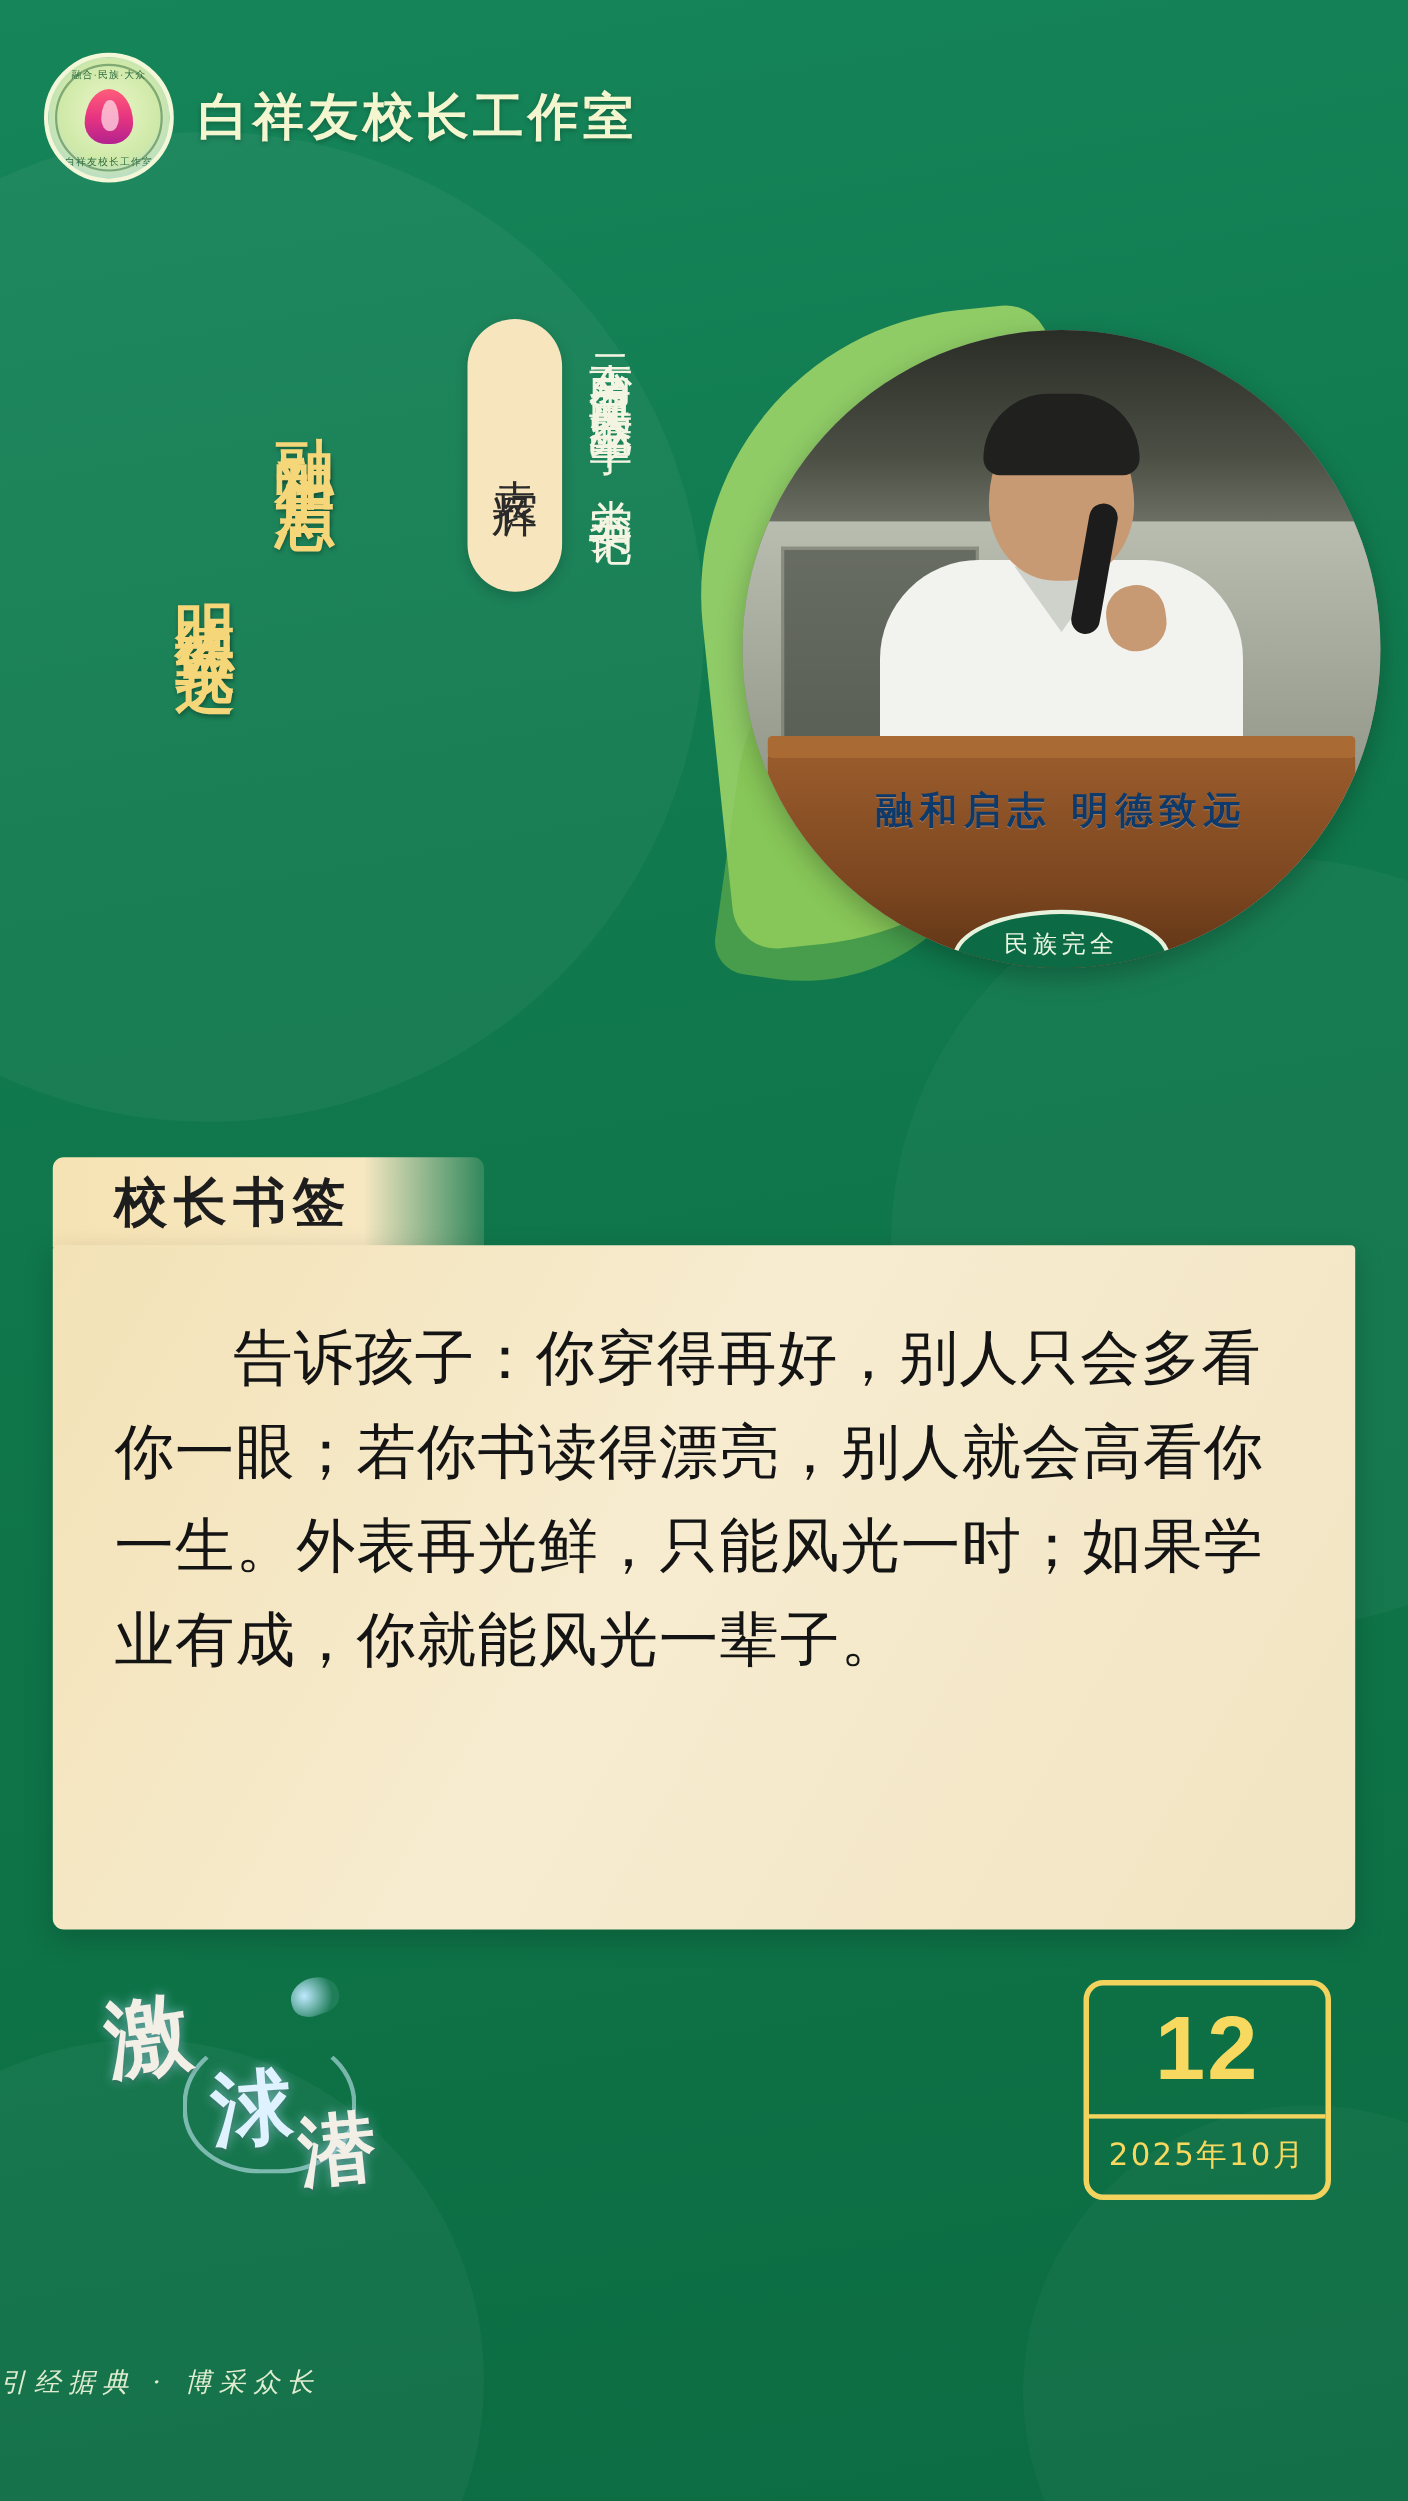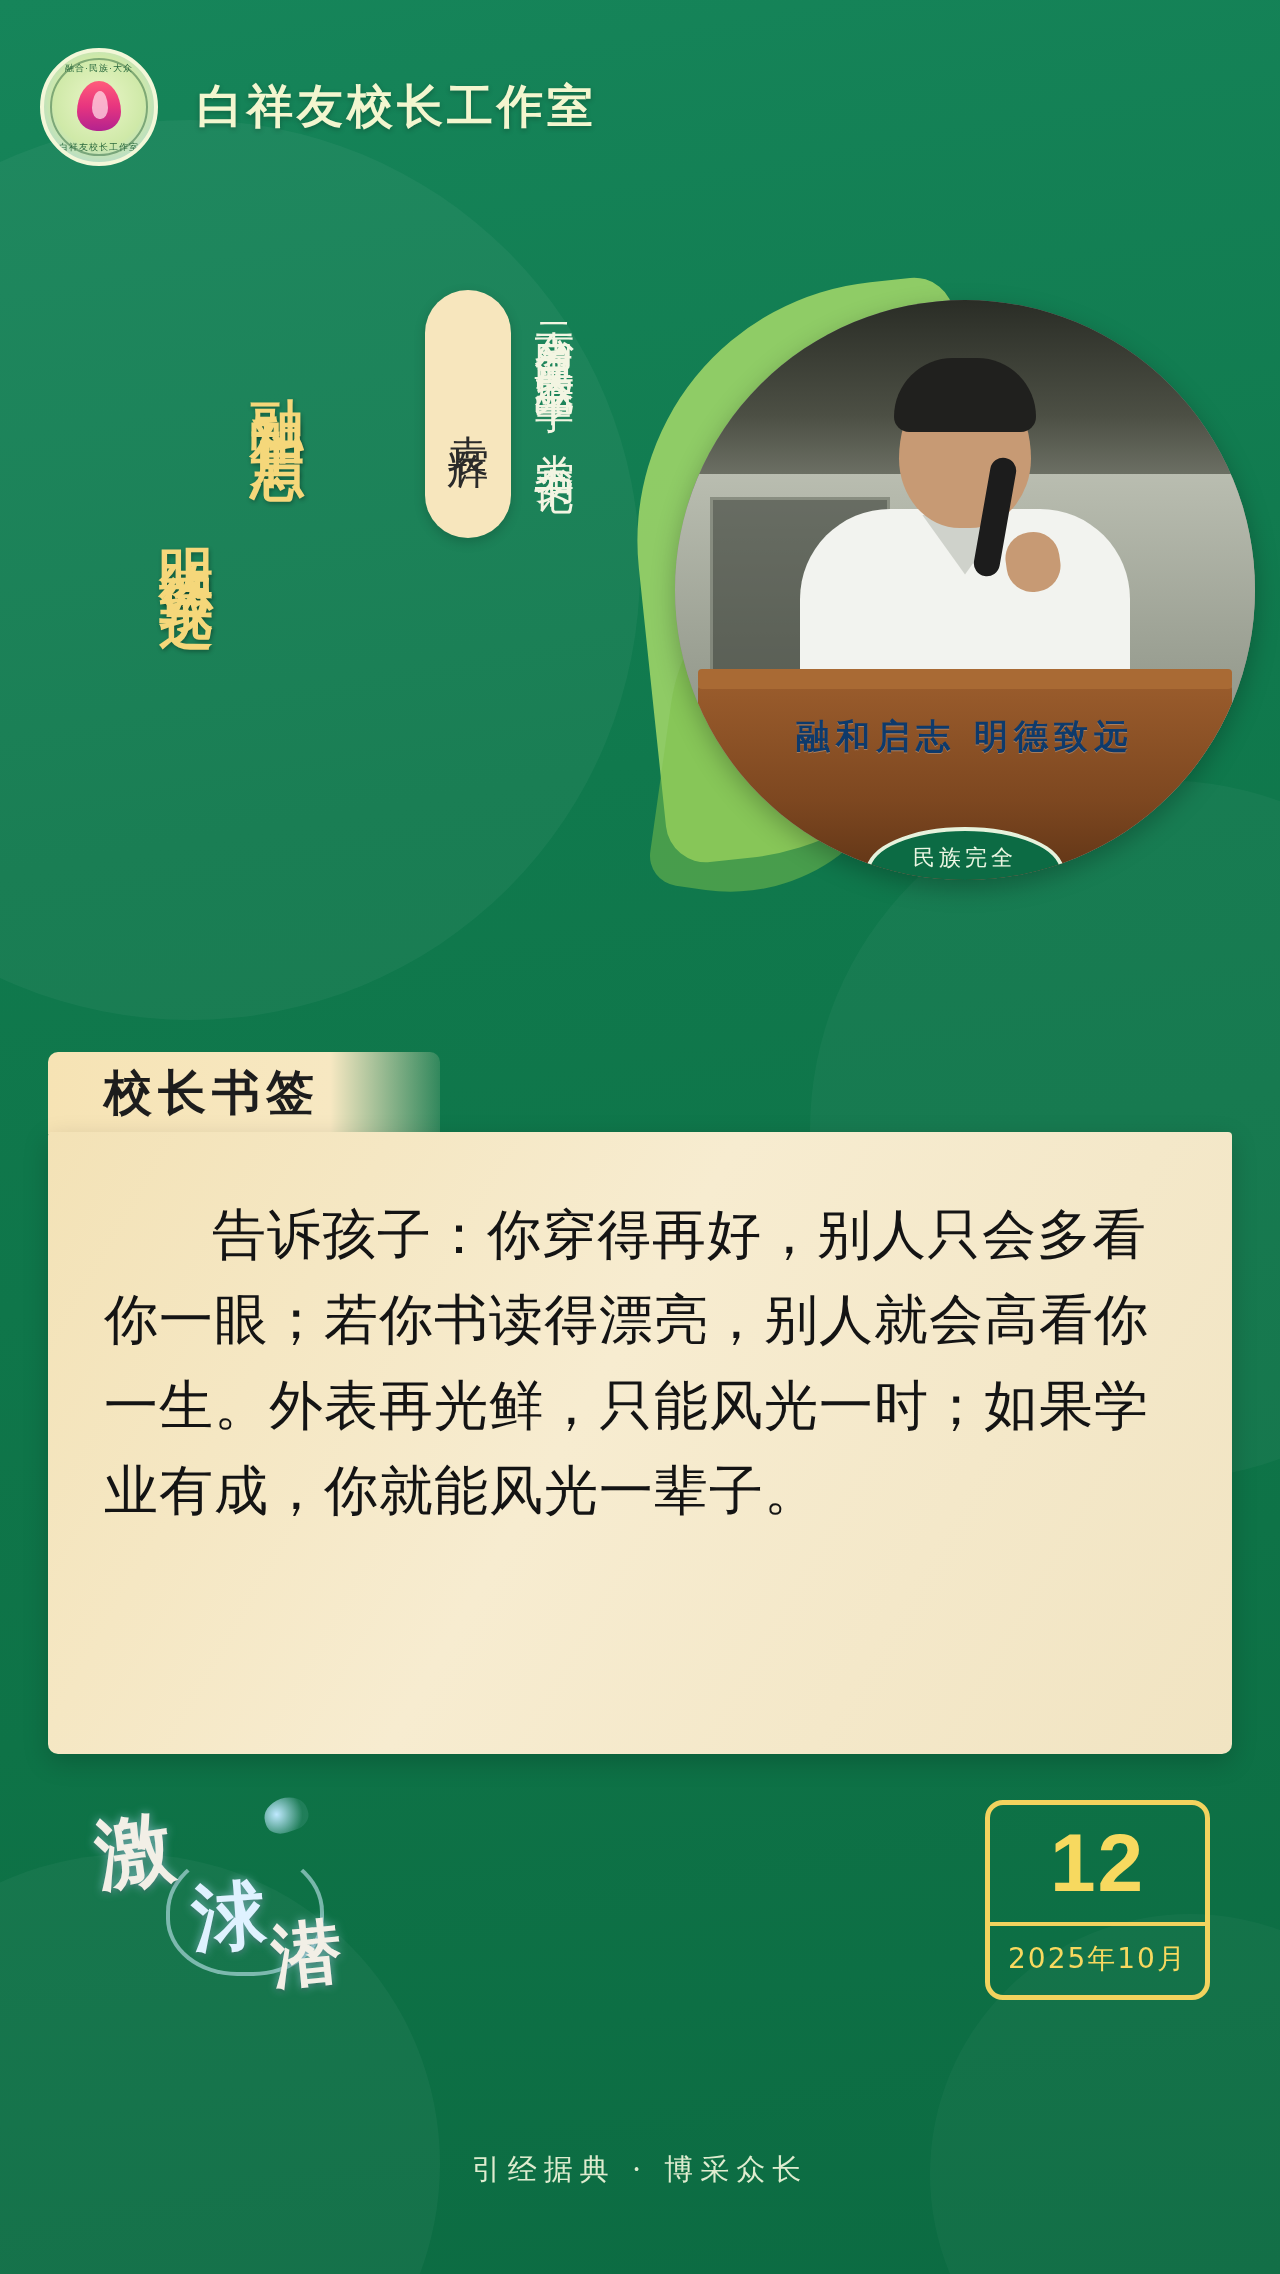--- a/index.html
+++ b/index.html
@@ -29,21 +29,21 @@
   .blob.b3 { width: 620px; height: 620px; left: -180px; bottom: -200px; background: rgba(255,255,255,0.04); }
   .blob.b4 { width: 520px; height: 520px; right: -170px; bottom: -160px; background: rgba(255,255,255,0.03); }
 
   
   .header {
     position: absolute;
     left: 40px;
     top: 48px;
     display: flex;
     align-items: center;
-    gap: 39px;
+    gap: 22px;
   }
   .logo {
     width: 110px;
     height: 110px;
     border-radius: 50%;
     background: radial-gradient(circle at 50% 45%, #eaf6c8 0%, #cfe9a8 55%, #9fd0e8 100%);
     border: 4px solid #f3f7d8;
     position: relative;
     overflow: hidden;
     flex: 0 0 auto;
@@ -450,25 +450,25 @@
     text-align: center;
     color: #f4f7e2;
     font-size: 44px;
     letter-spacing: 6px;
     font-family: "DejaVu Serif", serif;
   }
   .footer-sub {
     position: absolute;
     left: 0; right: 0;
     top: 2150px;
-    text-align: center;
     color: #dfeccf;
-    font-size: 29px;
+    font-size: 24px;
     letter-spacing: 7px;
     font-family: "DejaVu Serif", serif;
+    font-style: italic;
   }
 </style>
 </head>
 <body>
 
 <div class="poster">
 
   <div class="blob b1"></div>
   <div class="blob b2"></div>
   <div class="blob b3"></div>

